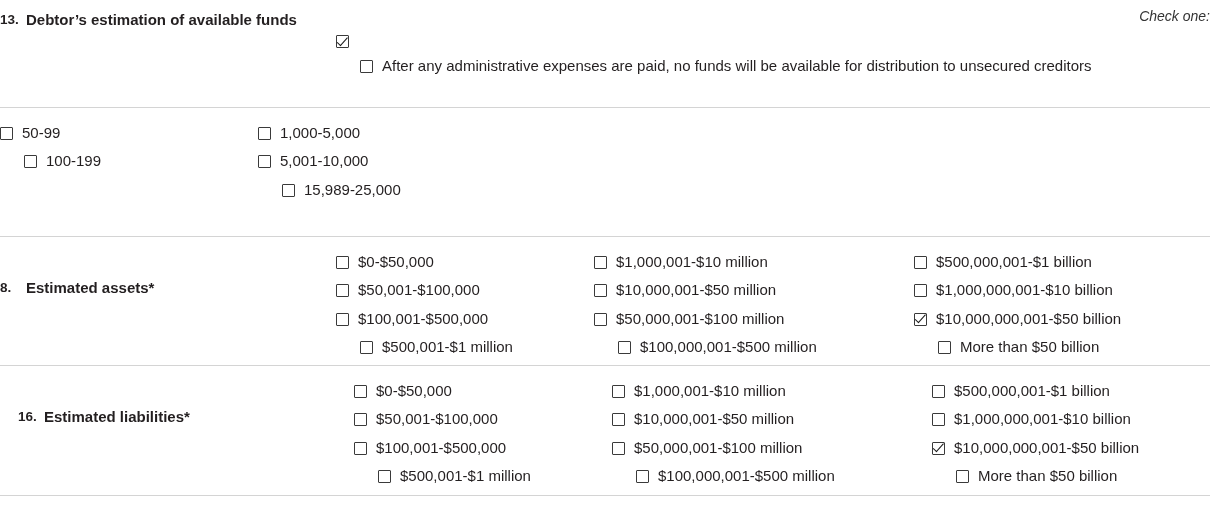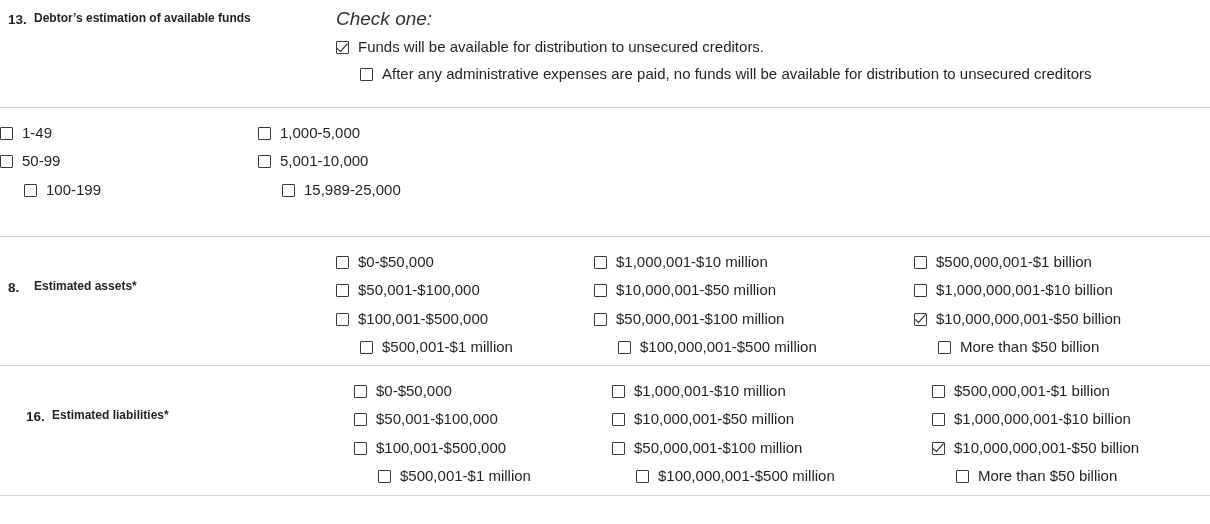--- a/index.html
+++ b/index.html
@@ -25,48 +25,49 @@
     box-sizing: border-box;
   }
   .section.first {
     padding-top: 6px;
     padding-bottom: 12px;
   }
   .label-col {
     width: 336px;
     flex: 0 0 336px;
     box-sizing: border-box;
-    padding-left: 8px;
+    padding-left: 0;
     display: flex;
-    align-items: flex-end;
+    align-items: flex-start;
   }
   .num {
     font-size: 13.5px;
     font-weight: bold;
     width: 26px;
     flex: 0 0 26px;
     text-align: left;
     padding-top: 2px;
     color: #231f20;
   }
   .label-text {
-    font-size: 12px;
+    font-size: 15px;
     font-weight: bold;
     line-height: 1.32;
     color: #231f20;
   }
   .content-col {
     flex: 1 1 auto;
     box-sizing: border-box;
   }
   .check-one {
-    font-size: 19px;
+    font-size: 14px;
     font-style: italic;
     color: #333;
     margin-bottom: 8px;
+    text-align: right;
   }
   .opt-row {
     display: flex;
     align-items: flex-start;
     margin-bottom: 7px;
   }
   .opt-row:last-child { margin-bottom: 0; padding-left: 24px; }
   .box {
     width: 13px;
     height: 13px;
@@ -127,39 +128,34 @@
 
   <div class="section first" id="sec13">
     <div class="label-col">
       <div class="num">13.</div>
       <div class="label-text">Debtor’s estimation of available funds</div>
     </div>
     <div class="content-col">
       <div class="check-one">Check one:</div>
       <div class="opt-row">
         <span class="box checked"></span>
-        <span class="opt-label">Funds will be available for distribution to unsecured creditors.</span>
       </div>
       <div class="opt-row">
         <span class="box"></span>
         <span class="opt-label">After any administrative expenses are paid, no funds will be available for distribution to unsecured creditors</span>
       </div>
     </div>
   </div>
 
   <div class="section" id="sec14">
     <div class="content-col">
       <div class="columns">
         <div class="col col-a">
           <div class="opt-row">
             <span class="box"></span>
-            <span class="opt-label">1-49</span>
-          </div>
-          <div class="opt-row">
-            <span class="box"></span>
             <span class="opt-label">50-99</span>
           </div>
           <div class="opt-row">
             <span class="box"></span>
             <span class="opt-label">100-199</span>
           </div>
         </div>
         <div class="col col-b">
           <div class="opt-row">
             <span class="box"></span>

